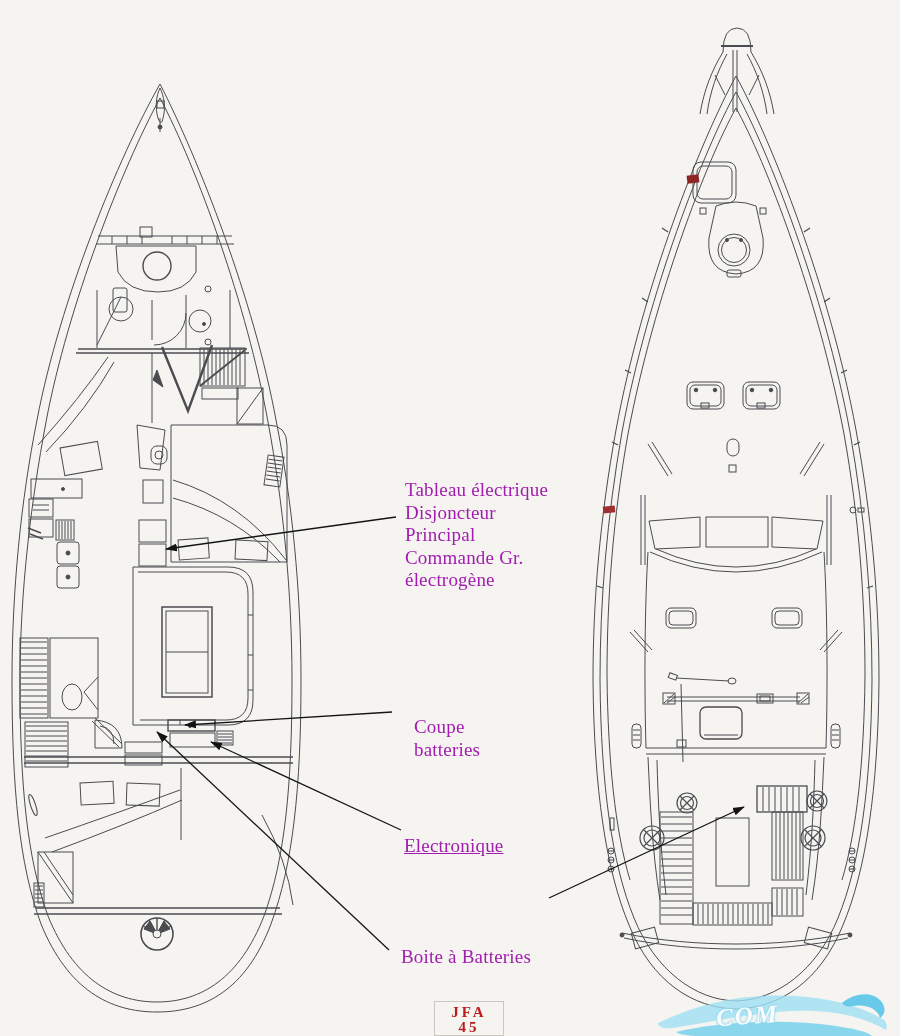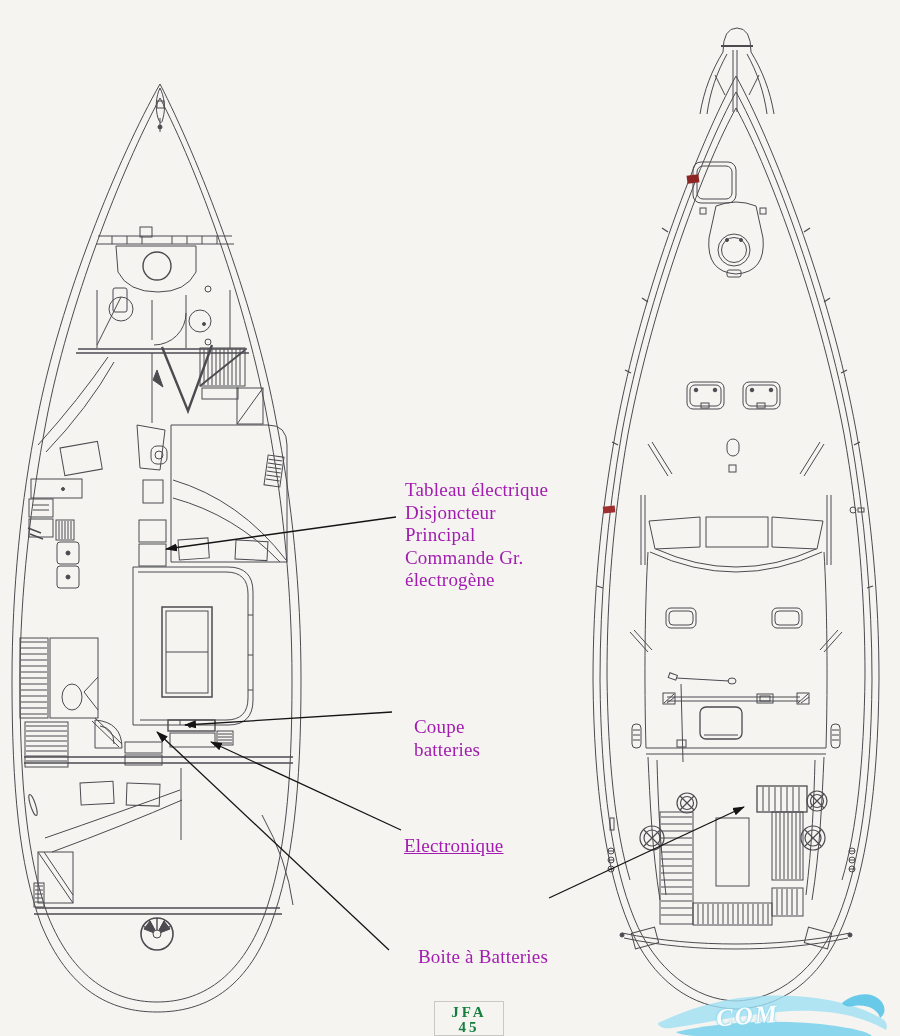--- a/index.html
+++ b/index.html
@@ -3,21 +3,21 @@
 <meta charset="utf-8">
 <style>
   html,body{margin:0;padding:0;background:#e8e7e4;}
   .page{position:relative;width:900px;height:1036px;background:#f5f4f1;overflow:hidden;
         font-family:"Liberation Serif", serif;}
   .anno{position:absolute;font-size:19px;line-height:22.5px;color:#a21caf;
         white-space:pre-line;letter-spacing:.2px;}
   .anno.center{text-align:center;}
   svg{position:absolute;left:0;top:0;}
   .badge{position:absolute;left:434px;top:1001px;width:70px;height:35px;
-         border:1px solid #c9c8c3;color:#15803d;font-weight:bold;font-size:15px;
+         border:1px solid #c9c8c3;color:#b91c1c;font-weight:bold;font-size:15px;
          line-height:15px;text-align:center;letter-spacing:3px;overflow:hidden;
          white-space:pre-line;padding-top:3px;box-sizing:border-box;}
   .wmtext{position:absolute;left:716px;top:1000px;width:120px;font-style:italic;font-weight:bold;
           font-size:25px;color:rgba(255,255,255,.95);letter-spacing:2px;
           text-shadow:0 0 2px #8ed9f0,0 0 3px #8ed9f0,0 0 1px #6fcdea;
           transform:rotate(-4deg);}
 </style>
 </head>
 <body>
 
@@ -314,19 +314,19 @@
 Principal
 Commande Gr.
 électrogène</div>
 
   <div class="anno" style="left:414px;top:700px;margin-top:16px;">Coupe
 batteries</div>
 
   <div class="anno" style="left:404px;top:835px;text-decoration:underline;">Electronique</div>
 
 
-  <div class="anno" style="left:418px;top:946px;">Boite à Batteries</div>
+  <div class="anno" style="left:401px;top:946px;">Boite à Batteries</div>
 
   <div class="badge">JFA
 45</div>
 
   <div class="wmtext">COM</div>
 </div>
 
 </body></html>

